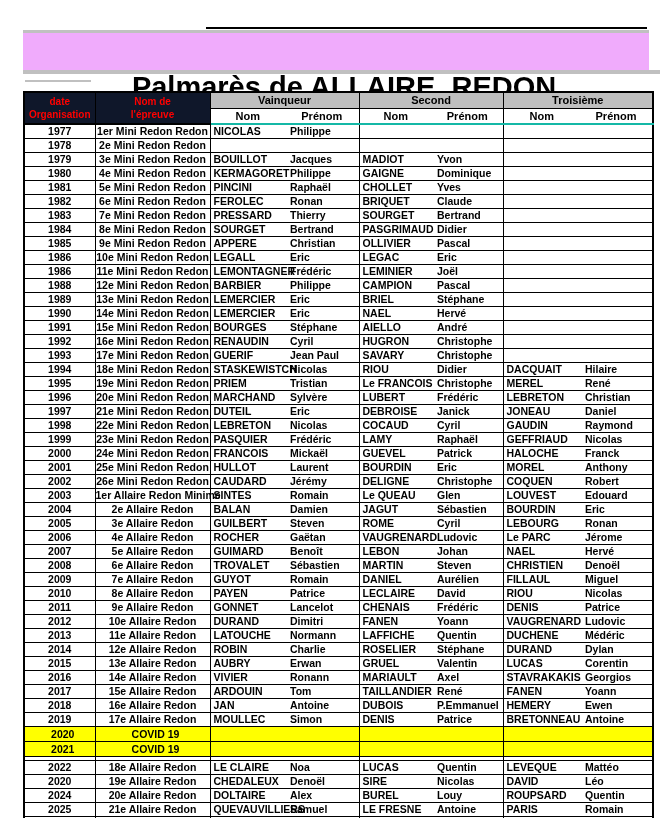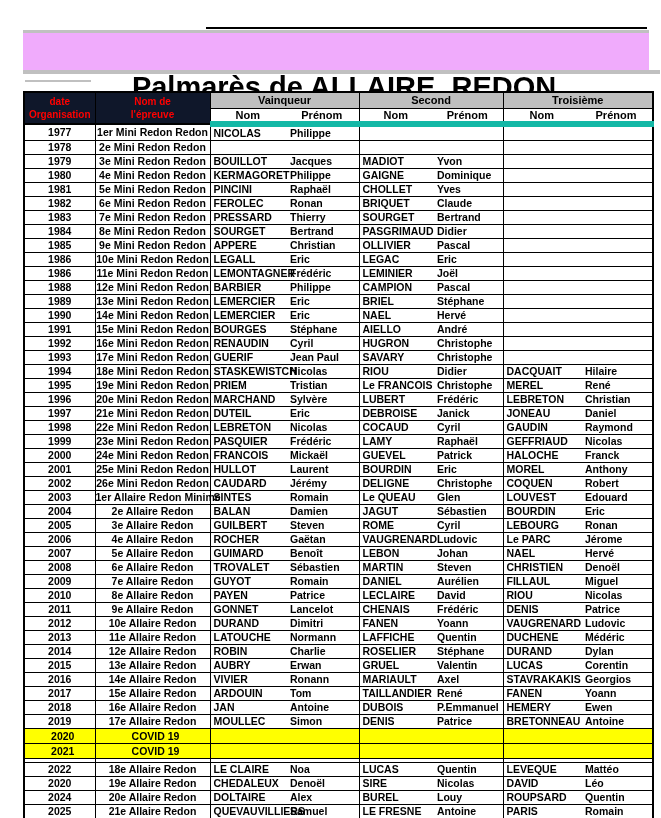--- a/index.html
+++ b/index.html
@@ -51,21 +51,21 @@
     background: #bfbfbf;
     font-size: 11px; height: 16px; text-align: center; margin-top: 16px;
   }
   .results thead th.red2 {
     background: #0f172a; color: #ff0000;
     font-size: 10px; line-height: 1.35; text-align: center;
     vertical-align: middle;
   }
   .results thead tr.sub th {
     font-size: 11px; height: 16px; text-align: center;
-    border-bottom: 6px solid #14b8a6;
+    border-bottom: 2px solid #14b8a6;
     background: #fff;
   }
   .results thead th.red2 { border-bottom: 2px solid #000; }
   .results thead th.h-nom  { border-right: none; }
   .results thead th.h-pre  { border-left: none; }
   .results tbody td { font-size: 10.5px; height: 13.2px; line-height: 13px; }
   .results tbody td.c-year  { text-align: center; }
   .results tbody td.c-event { text-align: center; }
   .results tbody td.c-nom   { text-align: left; padding-left: 3px; border-right: none; }
   .results tbody td.c-pre   { text-align: left; padding-left: 5px; border-left: none; }

